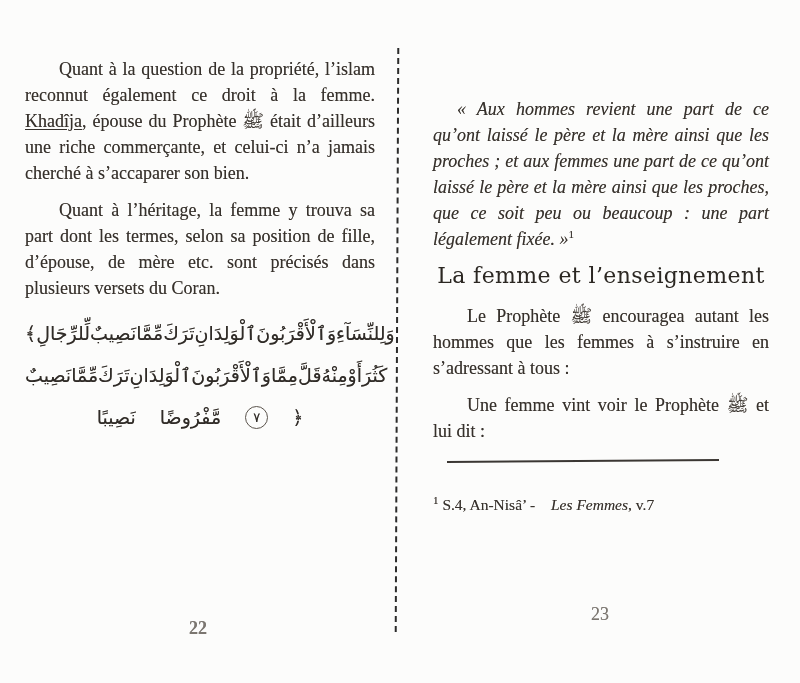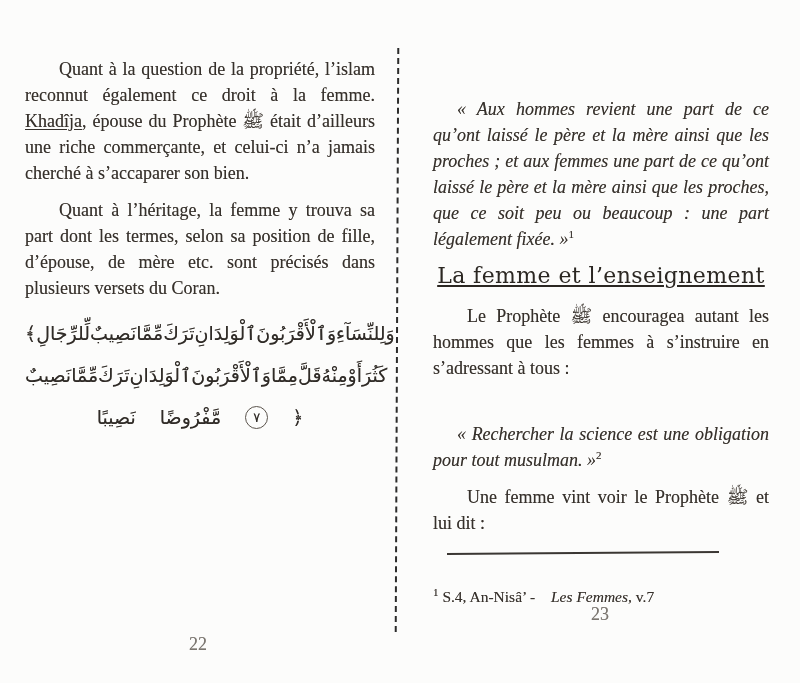--- a/index.html
+++ b/index.html
@@ -28,21 +28,20 @@
   sup { font-size: 11px; line-height: 0; font-style: normal; vertical-align: super; }
 
   .heading {
     text-align: center;
     text-indent: 0;
     font-family: "DejaVu Serif", serif;
     font-size: 22px;
     letter-spacing: 0.4px;
     color: #2b2722;
     margin: 2px 0 15px 0;
-    text-decoration: underline;
   }
 
   
   .ayah { margin-top: 8px; direction: ltr; }
   .ayah-line {
     display: flex; justify-content: space-between; align-items: center;
     height: 42px;
     font-family: "DejaVu Sans", sans-serif;
     font-size: 19px;
     color: #2f2b27;
@@ -81,21 +80,21 @@
   }
   .footnote .it { font-style: italic; margin-left: 12px; }
 
   .pagenum {
     position: absolute;
     width: 80px; text-align: center;
     font-size: 18px;
     color: #7b7670;
     text-shadow: 0 0 0.6px rgba(110,104,98,0.5);
   }
-  #pn-left  { left: 158px; top: 634px; }
+  #pn-left  { left: 158px; top: 618px; font-weight: bold; }
   #pn-right { left: 560px; top: 604px; }
 </style>
 </head>
 <body>
 
 <div>
 
   <div class="gutter"></div>
 
   <div class="page page-left">
@@ -138,21 +137,20 @@
     </div>
   </div>
 
   <div class="page page-right">
     <p class="quote"><span>« Aux hommes revient une part de ce qu’ont laissé le père et la mère ainsi que les proches ; et aux femmes une part de ce qu’ont laissé le père et la mère ainsi que les proches, que ce soit peu ou beaucoup : une part légalement fixée. »</span><sup>1</sup></p>
 
     <div class="heading">La femme et l’enseignement</div>
 
     <p>Le Prophète ﷺ encouragea autant les hommes que les femmes à s’instruire en s’adressant à tous :</p>
 
-    <p class="quote"><span>« Rechercher la science est une obligation pour tout musulman. »</span><sup>2</sup></p>
 
     <p>Une femme vint voir le Prophète ﷺ et lui dit :</p>
 
     <div class="footrule"></div>
 
     <p class="footnote"><sup>1</sup><span> S.4, An-Nisâ’ - </span><span class="it">Les Femmes</span><span>, v.7</span></p>
 
   </div>
 
   <div class="pagenum" id="pn-left">22</div>

